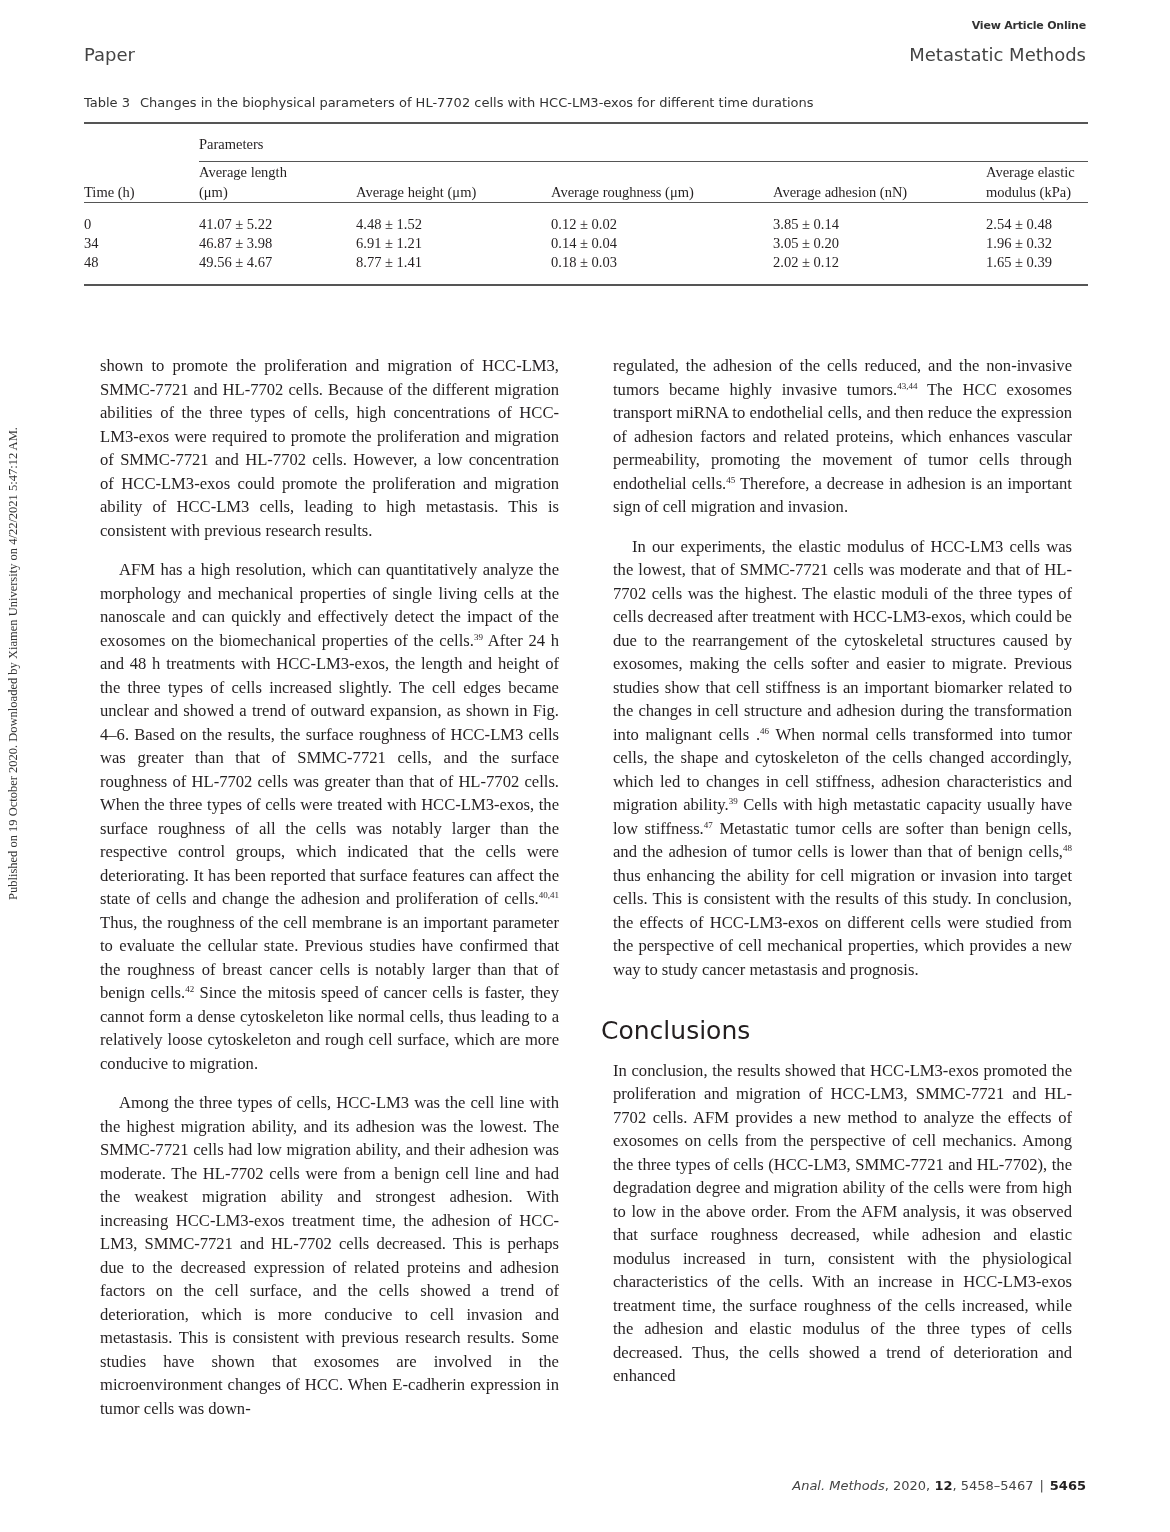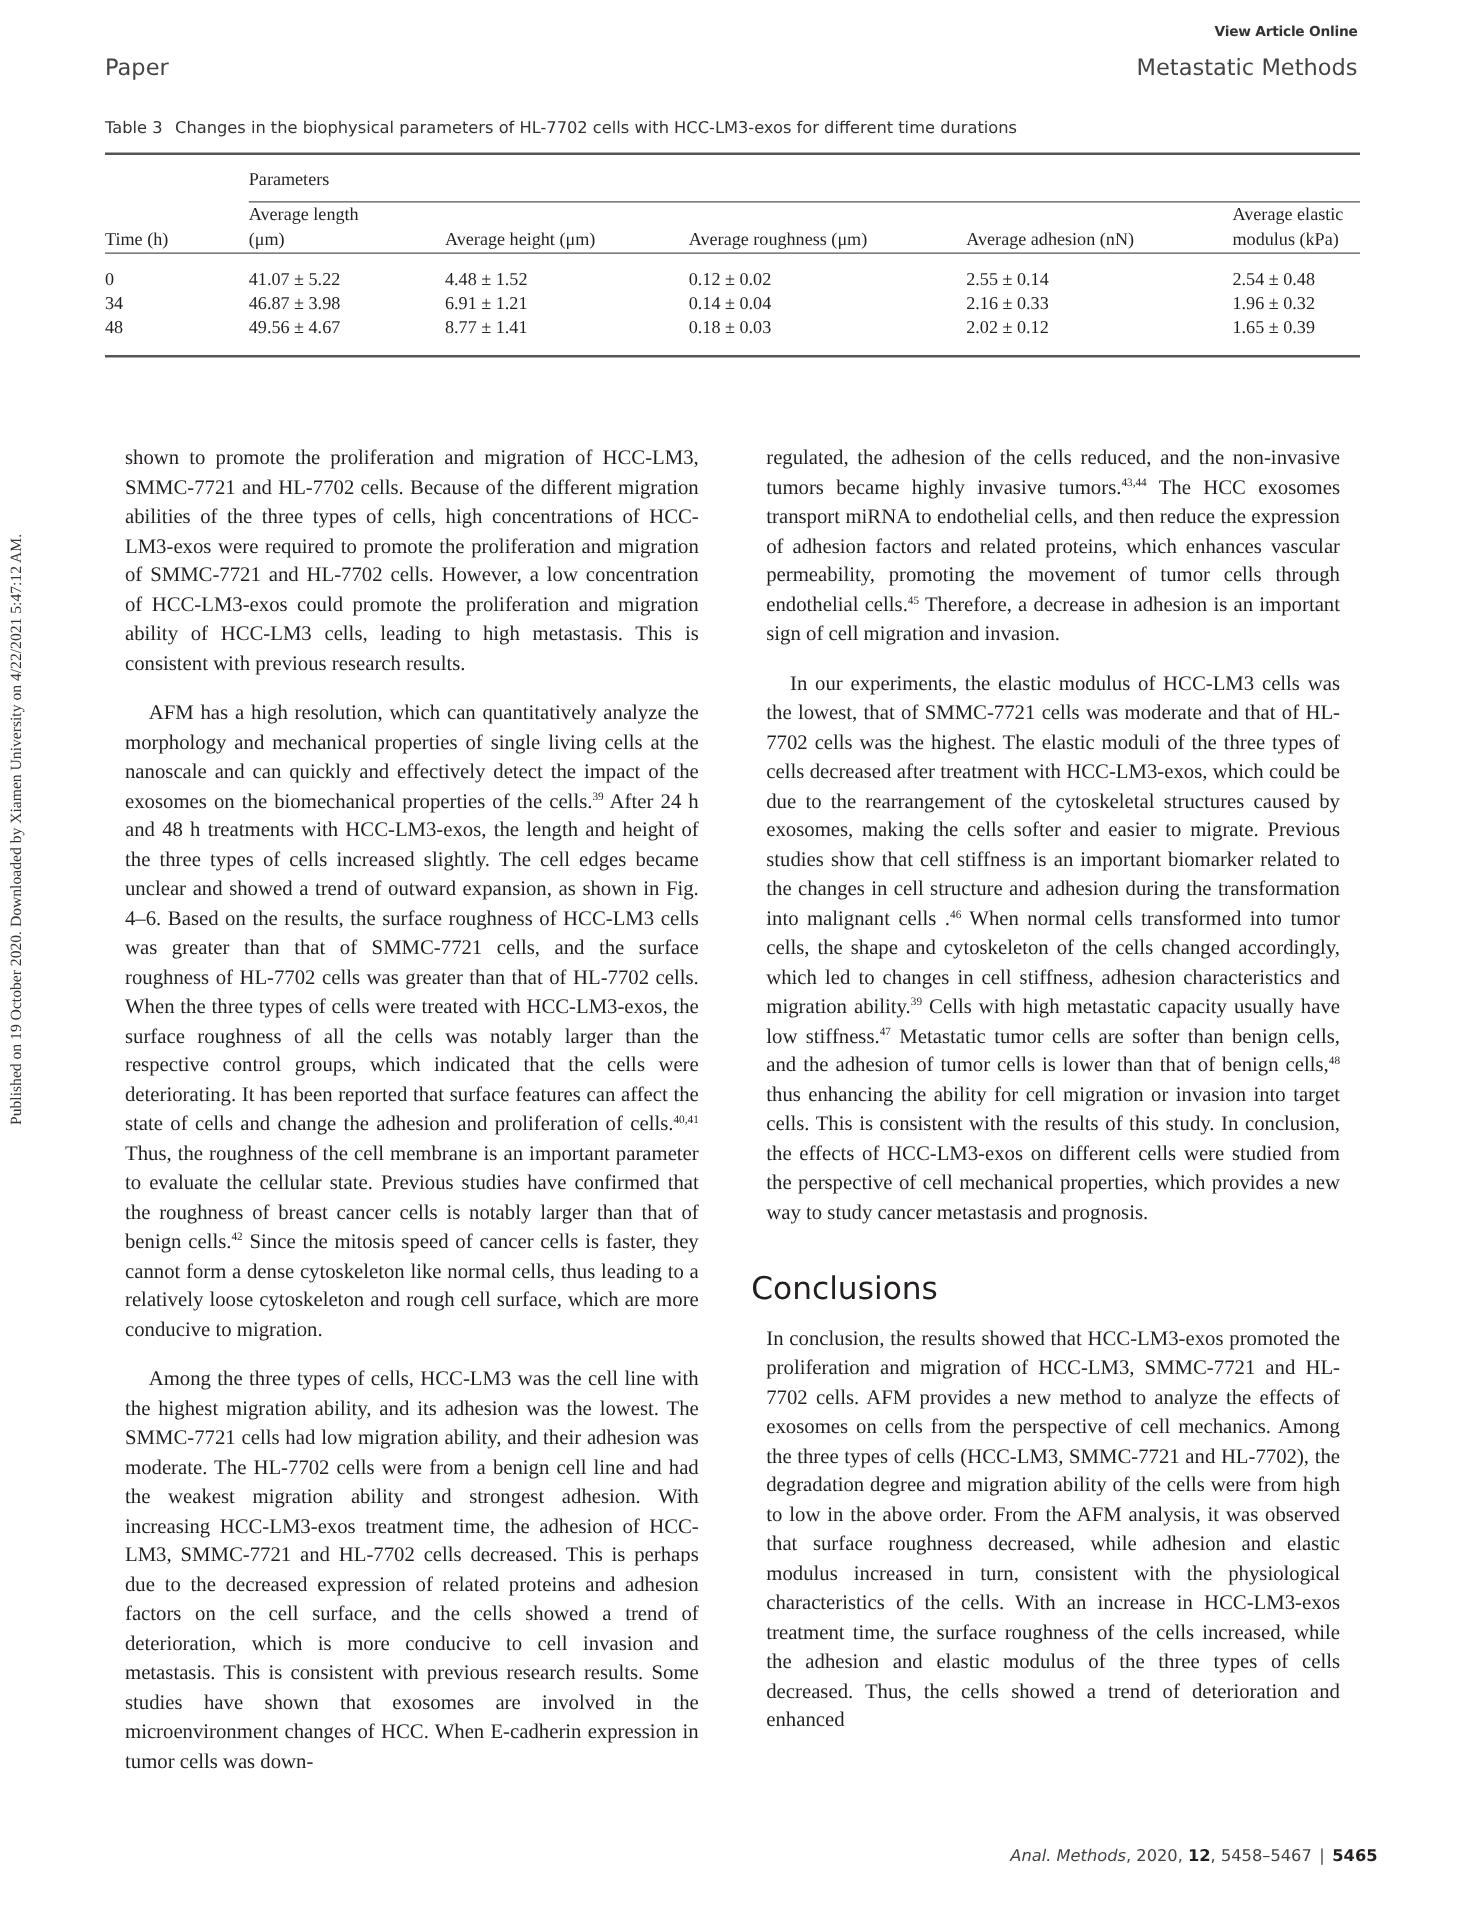--- a/index.html
+++ b/index.html
@@ -32,21 +32,21 @@
   .col p { margin: 16px; }
   .indent { text-indent: 19px; }
   sup { font-size: 9px; line-height: 0; vertical-align: 6px; }
 
   #conclusions-heading { font-family: "DejaVu Sans", "Liberation Sans", sans-serif; font-size: 25px; margin: 38px 0 16px 4px; text-align: left; font-weight: normal; color: #231f20; }
 
   #margin-note { position: absolute; left: 2px; top: 320px; width: 22px; height: 580px; }
   #margin-note span { position: absolute; left: 0; top: 0; transform-origin: 0 0; transform: translate(4px, 580px) rotate(-90deg); white-space: nowrap; font-family: "Liberation Serif", serif; font-size: 12.5px; color: #333; }
 
   #footer-left { position: absolute; left: 84px; top: 1546px; font-size: 16px; color: #444; }
-  #footer-right { position: absolute; right: 68px; top: 1478px; font-size: 13px; color: #444; }
+  #footer-right { position: absolute; right: 84px; top: 1478px; font-size: 13px; color: #444; }
   #footer-right .it { font-style: italic; }
   #footer-right .b { font-weight: bold; color: #231f20; }
   #footer-right .sep { margin: 0 6px; }
 </style>
 </head>
 <body>
 
 <div id="view-online" class="sans">View Article Online</div>
 <div id="running-left" class="sans">Paper</div>
 <div id="running-right" class="sans">Metastatic Methods</div>
@@ -91,29 +91,29 @@
     </table>
   <div class="rule"></div>
   <div class="body-rows">
     <table class="data">
       <tbody>
           <tr>
         <td class="c0">0</td>
         <td class="c1">41.07 ± 5.22</td>
         <td class="c2">4.48 ± 1.52</td>
         <td class="c3">0.12 ± 0.02</td>
-        <td class="c4">2.55 ± 0.14</td>
+        <td class="c4">3.85 ± 0.14</td>
         <td>2.54 ± 0.48</td>
       </tr>
       <tr>
         <td class="c0">34</td>
         <td class="c1">46.87 ± 3.98</td>
         <td class="c2">6.91 ± 1.21</td>
         <td class="c3">0.14 ± 0.04</td>
-        <td class="c4">2.16 ± 0.33</td>
+        <td class="c4">3.05 ± 0.20</td>
         <td>1.96 ± 0.32</td>
       </tr>
       <tr>
         <td class="c0">48</td>
         <td class="c1">49.56 ± 4.67</td>
         <td class="c2">8.77 ± 1.41</td>
         <td class="c3">0.18 ± 0.03</td>
         <td class="c4">2.02 ± 0.12</td>
         <td>1.65 ± 0.39</td>
       </tr>

